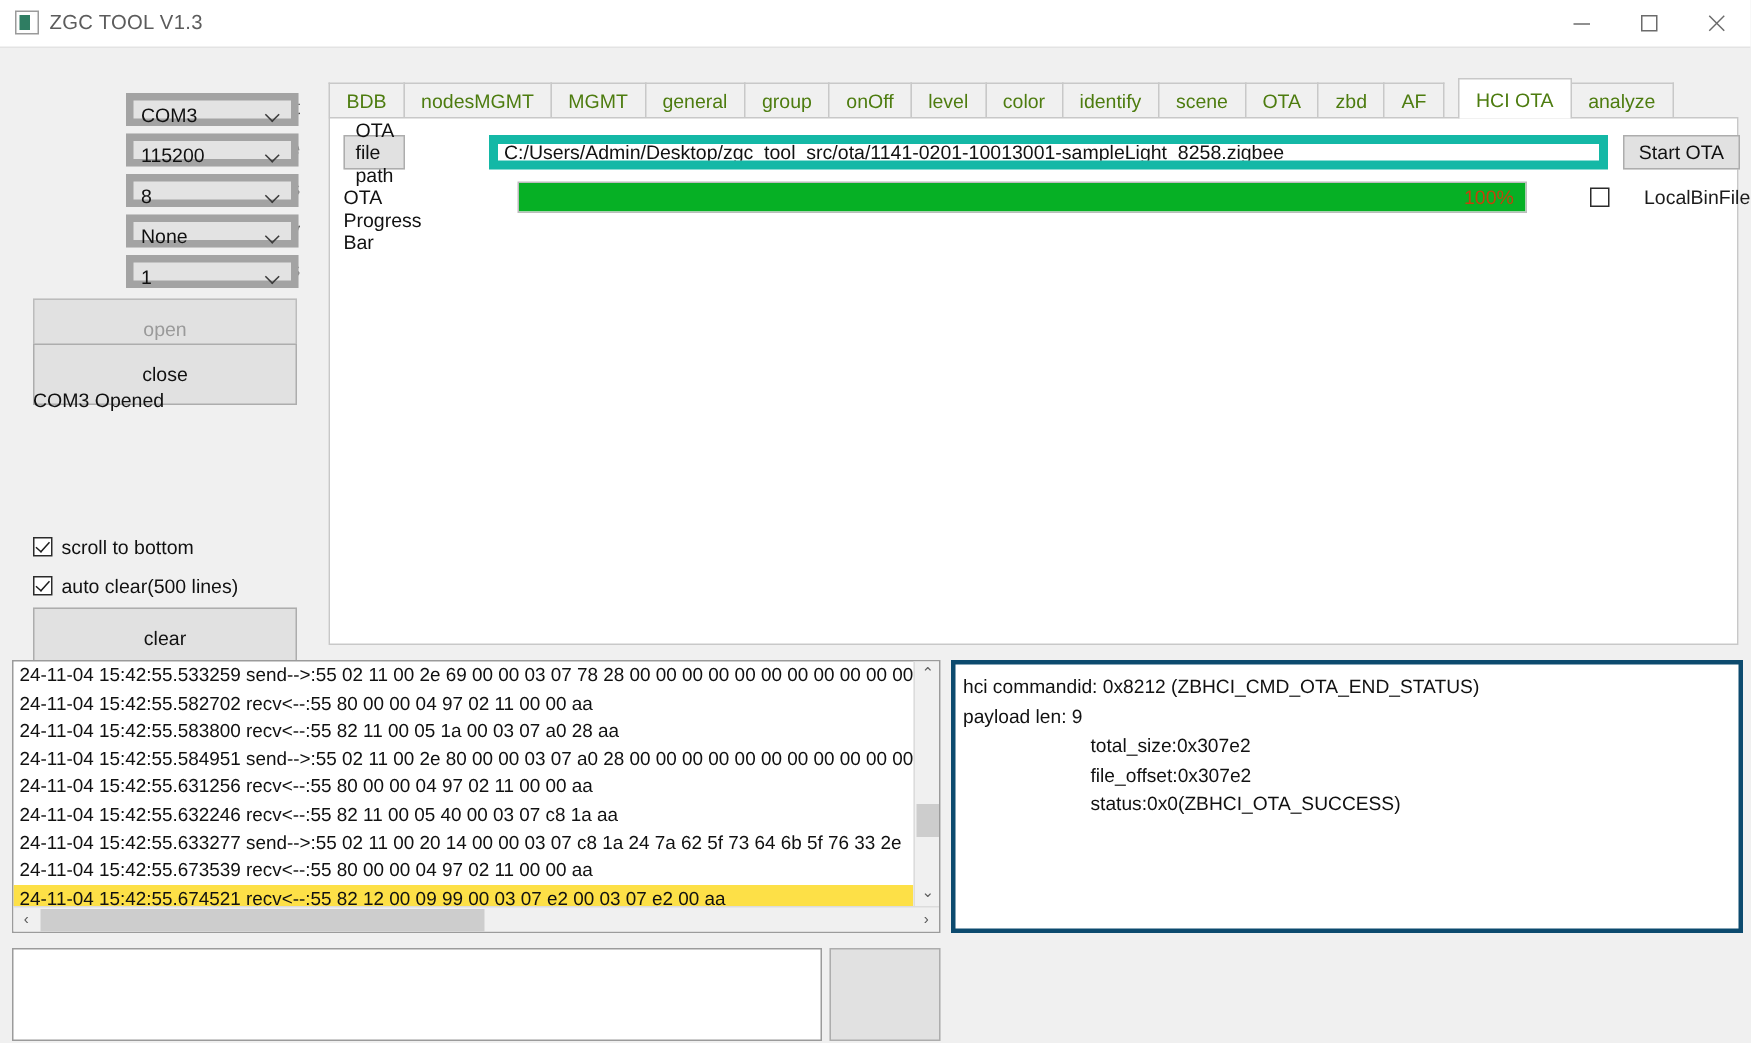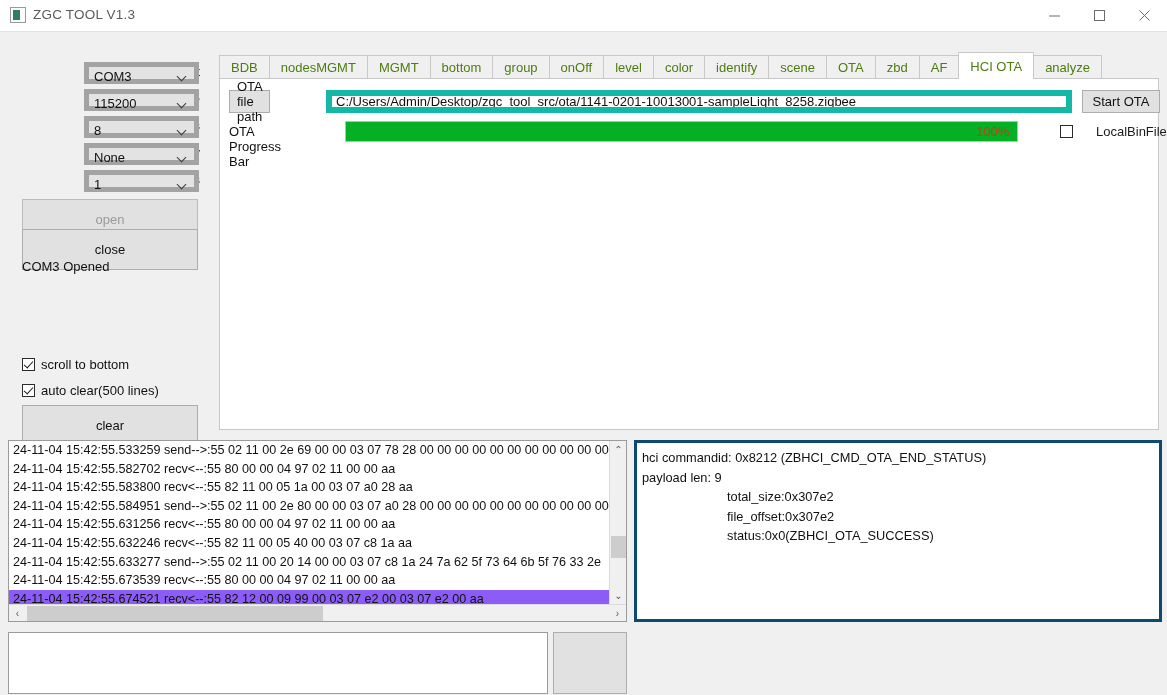--- a/index.html
+++ b/index.html
@@ -79,21 +79,21 @@
   
   .tabs{position:absolute;left:219px;top:52px;height:27px;display:flex;align-items:flex-end;}
   .tab{
     height:24px;background:#f0f0f0;border:1px solid #c8c8c8;
     border-bottom:none;box-sizing:border-box;margin-right:-1px;
     display:flex;align-items:center;justify-content:center;
     padding:0 11px;font-size:13px;color:#4d7c0f;white-space:nowrap;
   }
   .tab.active{
     height:27px;background:#ffffff;border-color:#c8c8c8;
-    position:relative;z-index:3;
+    position:relative;z-index:3;margin-left:10px;
   }
   .tabpanel{
     position:absolute;left:219px;top:78px;width:940px;height:352px;
     background:#fff;border:1px solid #c8c8c8;box-sizing:border-box;
   }
 
   
   .ota-row{position:absolute;left:9px;top:11px;height:23px;}
   .ota-btn{
     position:absolute;left:0;top:0;height:23px;padding:0 7px;
@@ -128,21 +128,21 @@
     position:absolute;left:8px;top:440px;width:619px;height:182px;
     background:#fff;border:1px solid #9b9b9b;box-sizing:border-box;
   }
   .loglist{
     position:absolute;left:0;top:0;right:17px;top:0;bottom:17px;overflow:hidden;
   }
   .logline{
     height:18.6px;line-height:18.6px;padding-left:4px;
     font-size:12.6px;color:#111;white-space:nowrap;overflow:hidden;
   }
-  .logline.sel{background:#8b5cf6;}
+  .logline.sel{background:#fde047;}
   .vscroll{
     position:absolute;right:0;top:0;width:17px;bottom:17px;
     background:#f0f0f0;border-left:1px solid #dcdcdc;box-sizing:border-box;
   }
   .hscroll{
     position:absolute;left:0;right:0;bottom:0;height:17px;
     background:#f0f0f0;border-top:1px solid #dcdcdc;box-sizing:border-box;
   }
   .sb-arrow{
     position:absolute;width:17px;height:17px;display:flex;align-items:center;
@@ -254,21 +254,21 @@
       <span class="box on"></span>
       <span class="txt">auto clear(500 lines)</span>
     </div>
     <div class="btn" style="top:374px;">clear</div>
   </div>
 
   <div class="tabs">
     <div class="tab">BDB</div>
     <div class="tab">nodesMGMT</div>
     <div class="tab">MGMT</div>
-    <div class="tab">bottom</div>
+    <div class="tab">general</div>
     <div class="tab">group</div>
     <div class="tab">onOff</div>
     <div class="tab">level</div>
     <div class="tab">color</div>
     <div class="tab">identify</div>
     <div class="tab">scene</div>
     <div class="tab">OTA</div>
     <div class="tab">zbd</div>
     <div class="tab">AF</div>
     <div class="tab active">HCI OTA</div>

